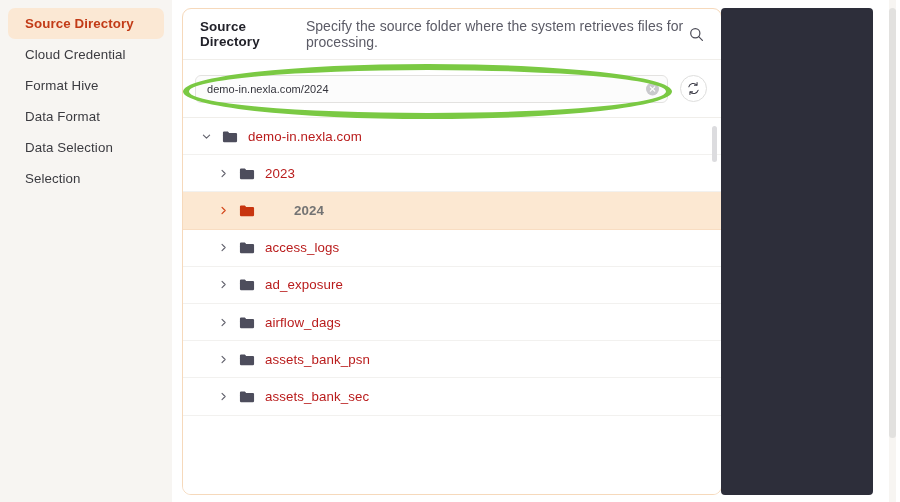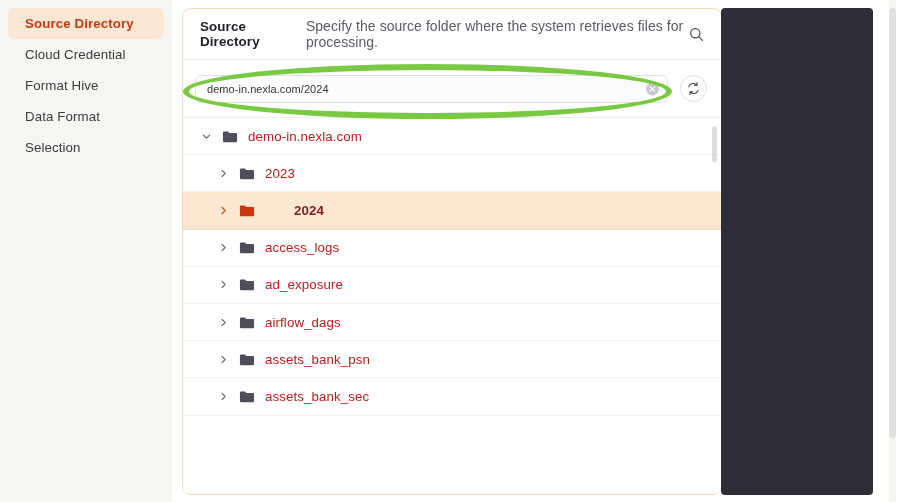--- a/index.html
+++ b/index.html
@@ -176,21 +176,21 @@
     flex: 0 0 auto;
     display: flex; align-items: center; justify-content: center;
   }
   .row-label {
     margin-left: 10px;
     font-size: 13.3px;
     color: #b91c1c;
     letter-spacing: 0.1px;
     white-space: nowrap;
   }
-  .tree-row.selected .row-label { color: #7f1d1d; font-weight: bold; margin-left: 39px; }
+  .tree-row.selected .row-label { color: #737373; font-weight: bold; margin-left: 39px; }
 
   
   #tree-scroll {
     position: absolute;
     right: 4px; top: 8px;
     width: 5px; height: 36px;
     background: #dcdcdf;
     border-radius: 3px;
   }
 
@@ -239,20 +239,23 @@
       <span>Source Directory</span>
     </div>
     <div class="side-item">
       <span>Cloud Credential</span>
     </div>
     <div class="side-item">
       <span>Format Hive</span>
     </div>
     <div class="side-item">
       <span>Data Format</span>
+    </div>
+    <div class="side-item">
+      <span>Data Selection</span>
     </div>
     <div class="side-item">
       <span>Selection</span>
     </div>
   </nav>
 
   <section id="card">
 
     <div id="card-header">
       <span id="header-title">Source Directory</span>

